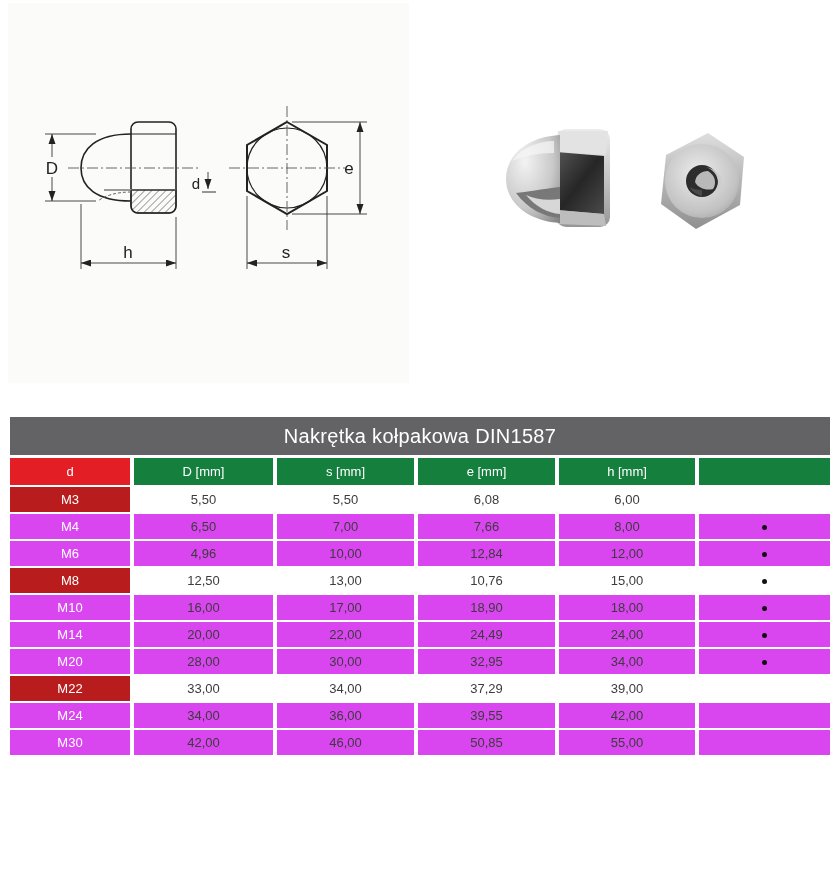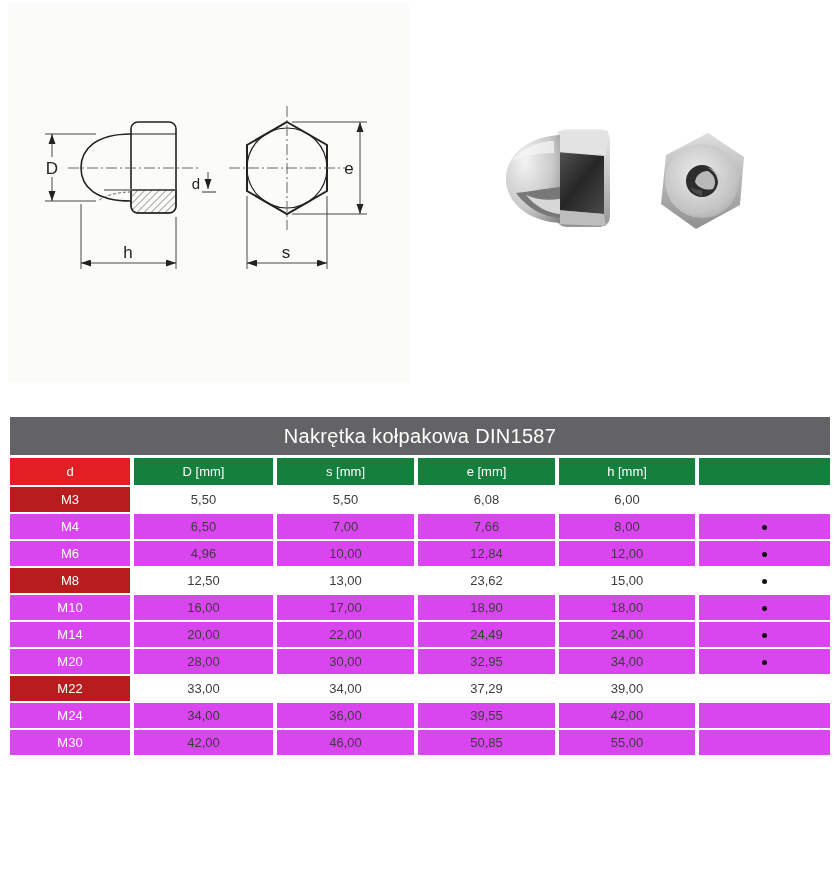--- a/index.html
+++ b/index.html
@@ -195,21 +195,21 @@
           <td>4,96</td>
           <td>10,00</td>
           <td>12,84</td>
           <td>12,00</td>
           <td><span class="dot"></span></td>
         </tr>
         <tr>
           <td class="label-cell">M8</td>
           <td>12,50</td>
           <td>13,00</td>
-          <td>23,62</td>
+          <td>10,76</td>
           <td>15,00</td>
           <td><span class="dot"></span></td>
         </tr>
         <tr class="alt">
           <td class="label-cell">M10</td>
           <td>16,00</td>
           <td>17,00</td>
           <td>18,90</td>
           <td>18,00</td>
           <td><span class="dot"></span></td>

